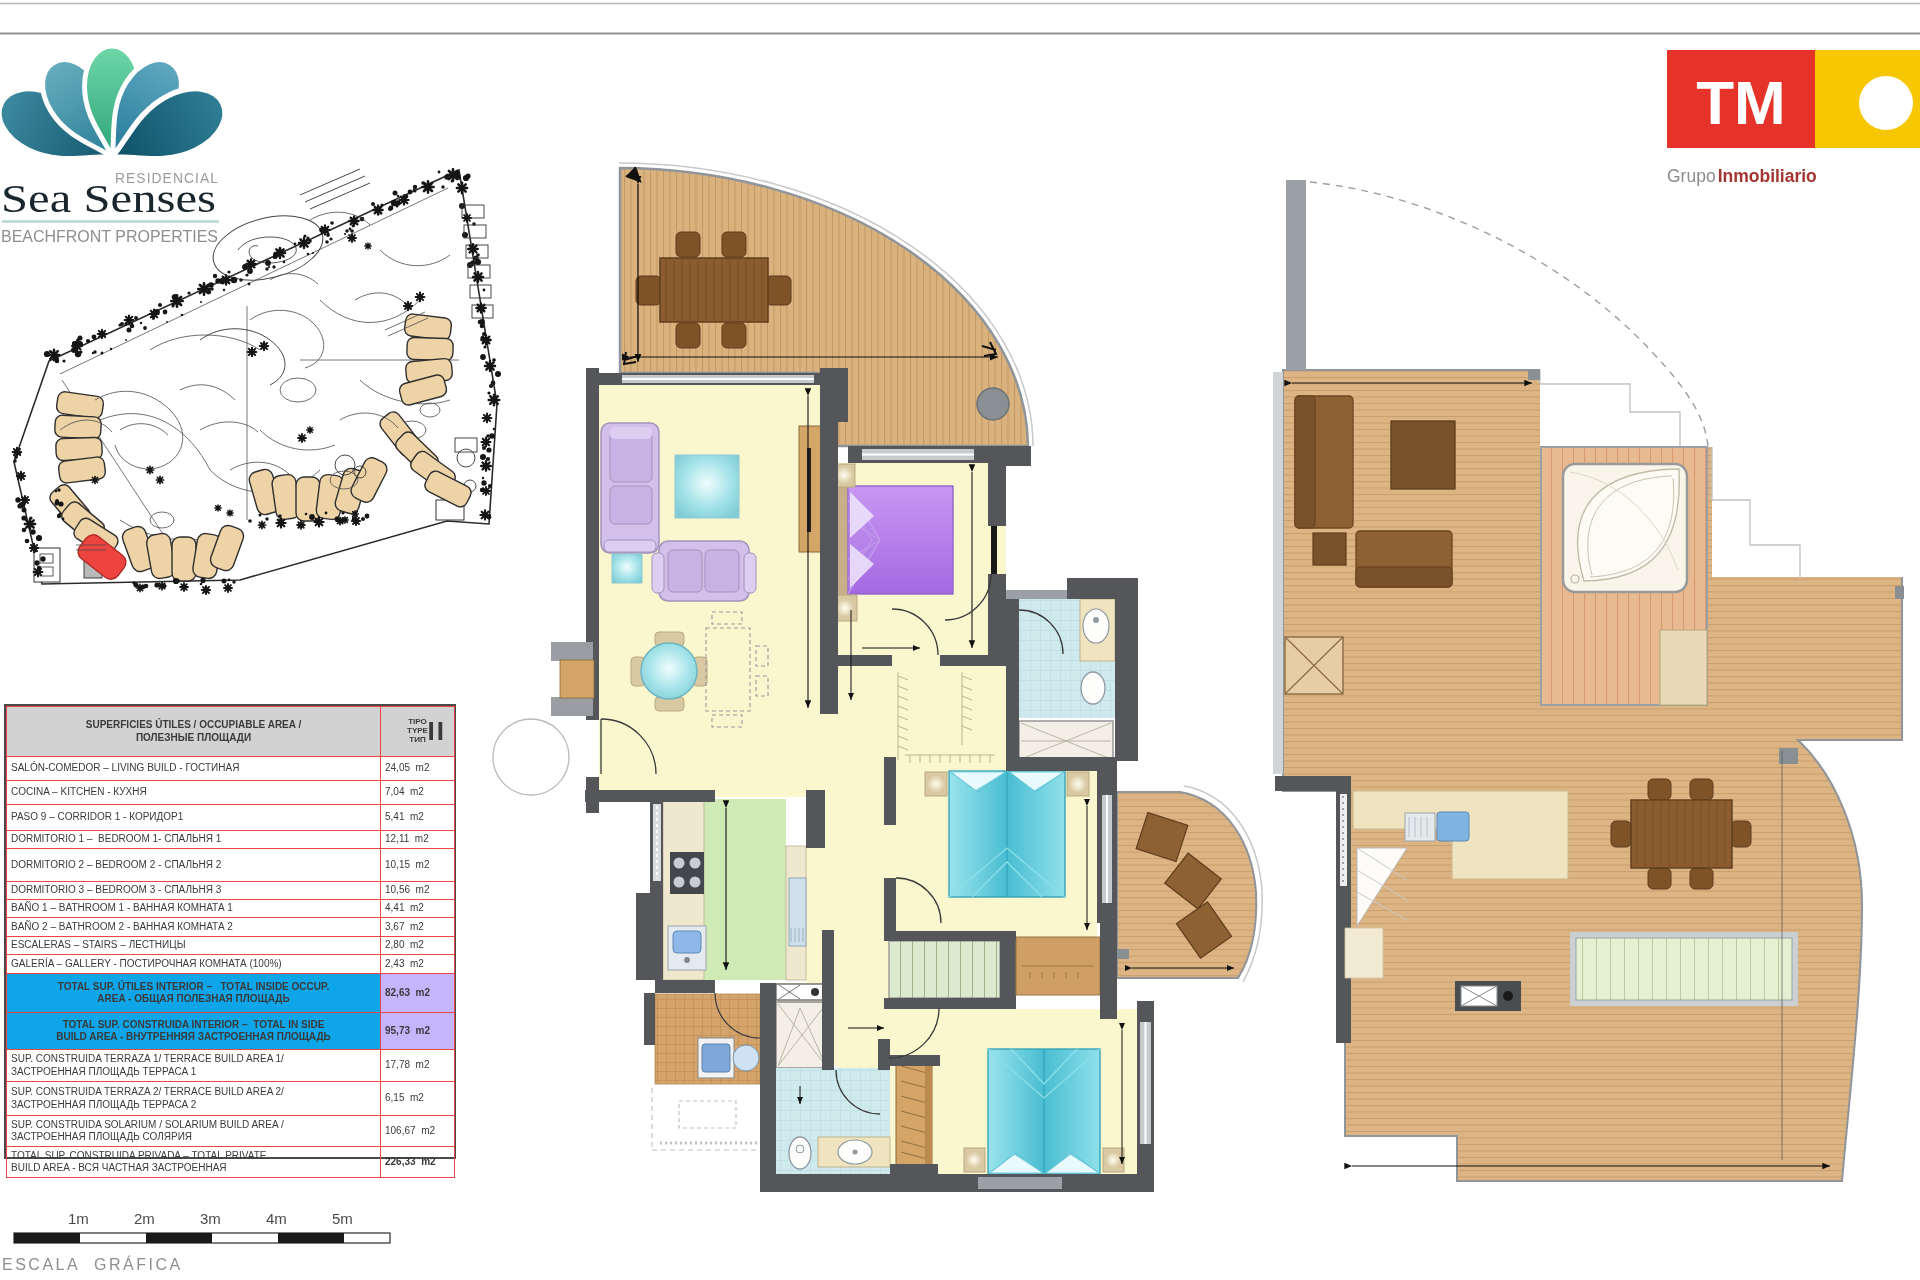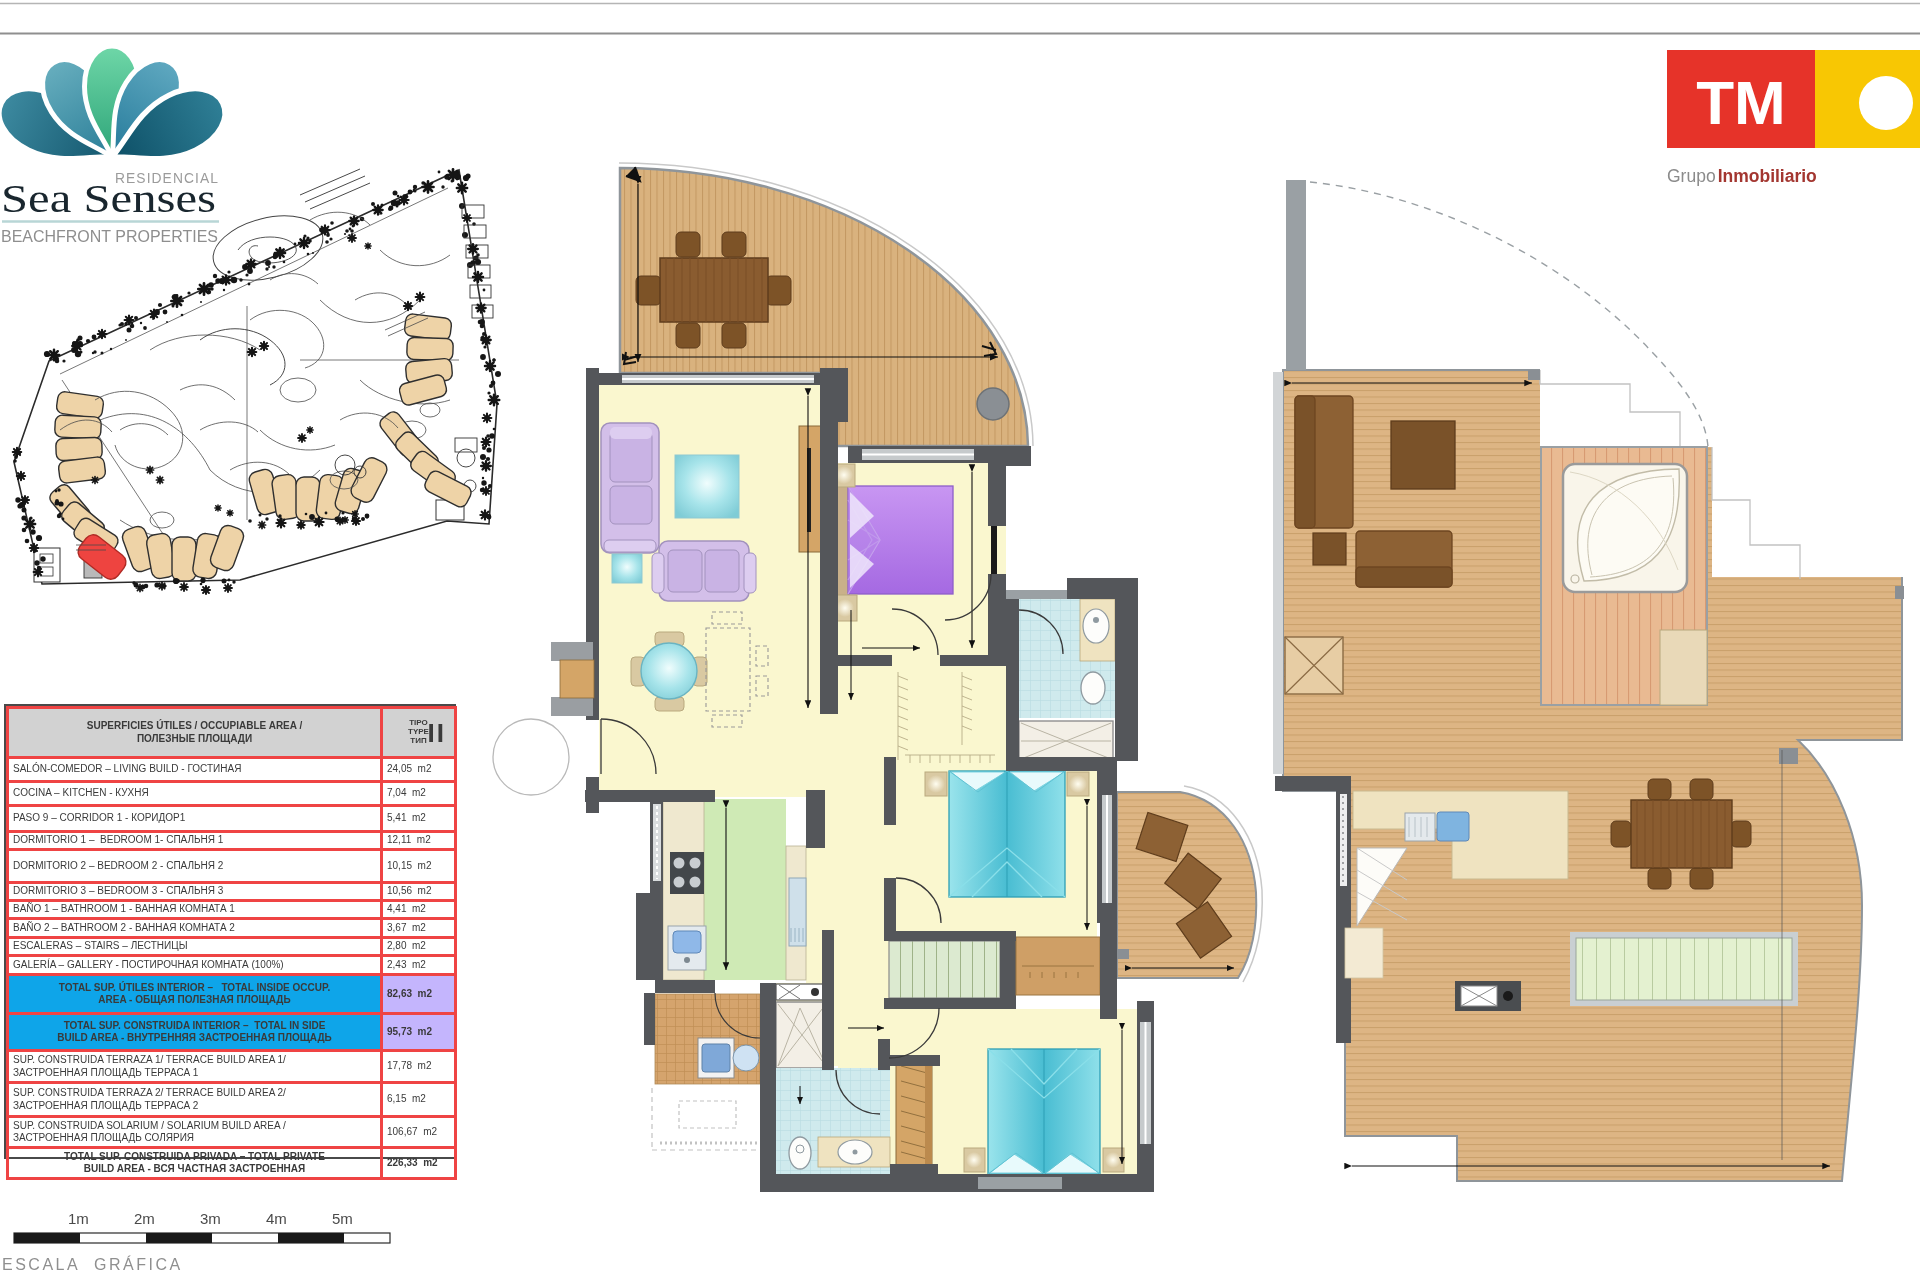--- a/index.html
+++ b/index.html
@@ -2,26 +2,26 @@
 <html><head>
 <meta charset="utf-8">
 <style>
 html,body{margin:0;padding:0;width:1920px;height:1280px;background:#fff;overflow:hidden}
 *{box-sizing:border-box}
 body{font-family:"Liberation Sans",sans-serif}
 #page{position:absolute;left:0;top:0;width:1920px;height:1280px}
 #art{position:absolute;left:0;top:0}
 #tblwrap{position:absolute;left:4px;top:704px;width:452px;height:455px;border:2px solid #4a4a4a;background:#fff;font-family:"Liberation Sans",sans-serif}
 table.ar{border-collapse:collapse;width:100%;height:100%;table-layout:fixed}
-table.ar td{border:3px solid #ef4444;padding:1px 4px;color:#3a3a3a;font-size:10px;line-height:1.25;overflow:hidden}
+table.ar td{border:1px solid #ef4444;padding:1px 4px;color:#3a3a3a;font-size:10px;line-height:1.25;overflow:hidden}
 table.ar td.v{text-align:left;font-size:10px}
 td.hd{background:#d2d2d2;font-weight:bold;text-align:center;font-size:13.5px;line-height:1.35}
 td.tot{background:#0ea5e9;font-weight:bold;text-align:center;font-size:11px}
 td.totv{background:#c4b5fd;font-weight:bold;font-size:12px}
-td.big{font-weight:bold;text-align:center;font-size:11px}
+td.big{font-weight:normal;text-align:left;font-size:11px}
 td.bigv{font-weight:bold;font-size:12px}
 </style>
 </head>
 <body>
 <div id="page">
 <svg id="art" width="1920" height="1280" viewBox="0 0 1920 1280">
 <defs>
 <linearGradient id="gpet1" x1="0" y1="0" x2="0" y2="1">
           <stop offset="0" stop-color="#3d8aa0"></stop>
           <stop offset="1" stop-color="#14576e"></stop>

